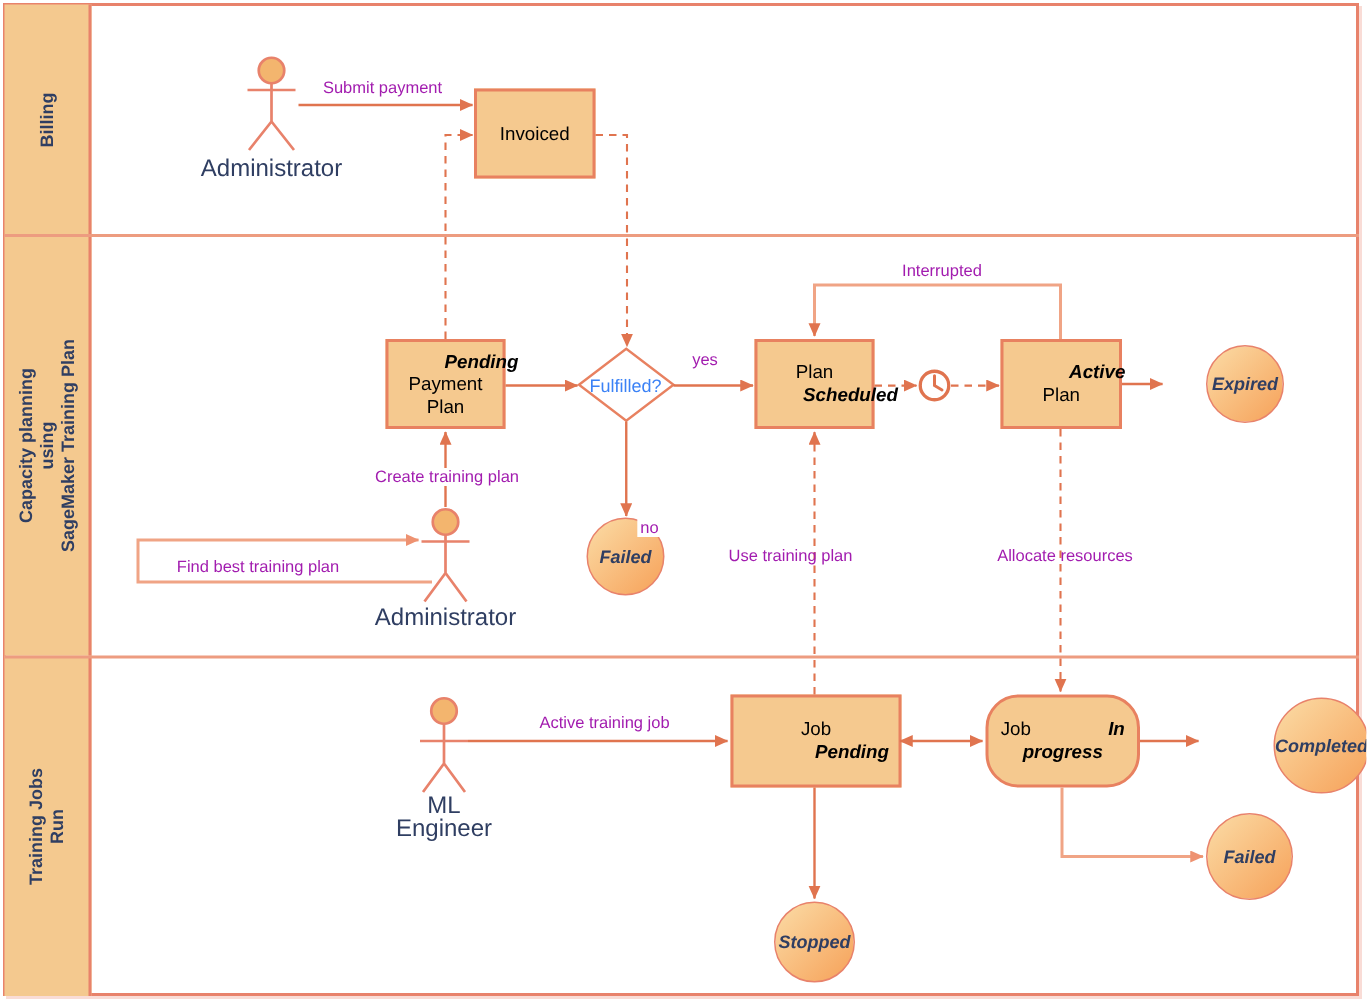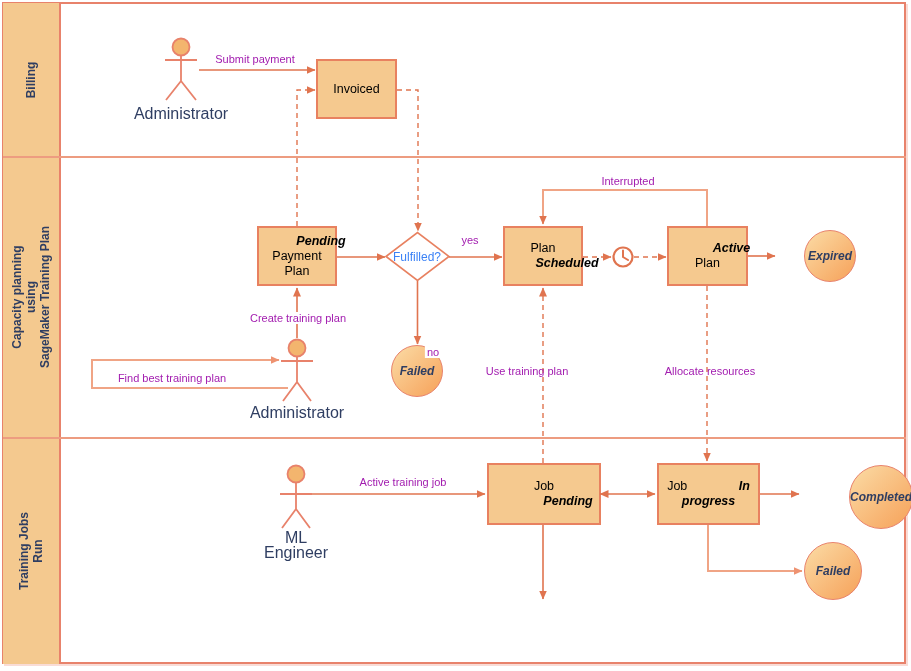--- a/index.html
+++ b/index.html
@@ -103,35 +103,38 @@
   </div>
 
   <div class="box" style="left:667px;top:226px;width:81px;height:60px;">
     <div><span class="state">Active</span><span> Plan</span></div>
   </div>
 
   <div class="box" style="left:487px;top:463px;width:114px;height:62px;">
     <div><span>Job </span><span class="state">Pending</span></div>
   </div>
 
-  <div class="box" style="left:657px;top:463px;width:103px;height:62px;">
+  <div class="box" style="left:657px;top:463px;width:103px;height:62px;border-radius:22px;">
     <div><span>Job </span><span class="state">In progress</span></div>
   </div>
 
   <div class="circle" style="left:804px;top:230px;width:52px;height:52px;">
     <span>Expired</span>
   </div>
   <div class="circle" style="left:391px;top:345px;width:52px;height:52px;">
     <span>Failed</span>
   </div>
   <div class="circle" style="left:801px;top:465px;width:64px;height:64px;margin-left:48px;">
     <span>Completed</span>
   </div>
   <div class="circle" style="left:804px;top:542px;width:58px;height:58px;">
     <span>Failed</span>
+  </div>
+  <div class="circle" style="left:516px;top:601px;width:54px;height:54px;">
+    <span>Stopped</span>
   </div>
 
   <svg class="layer" width="911" height="671">
     <defs>
       <marker id="ah" markerWidth="10" markerHeight="9" refX="8.5" refY="4" orient="auto-start-reverse" markerUnits="userSpaceOnUse">
         <path d="M0,0 L9,4 L0,8 Z" fill="#E0744F"></path>
       </marker>
       <marker id="ahl" markerWidth="10" markerHeight="9" refX="8.5" refY="4" orient="auto-start-reverse" markerUnits="userSpaceOnUse">
         <path d="M0,0 L9,4 L0,8 Z" fill="#EE9271"></path>
       </marker>

